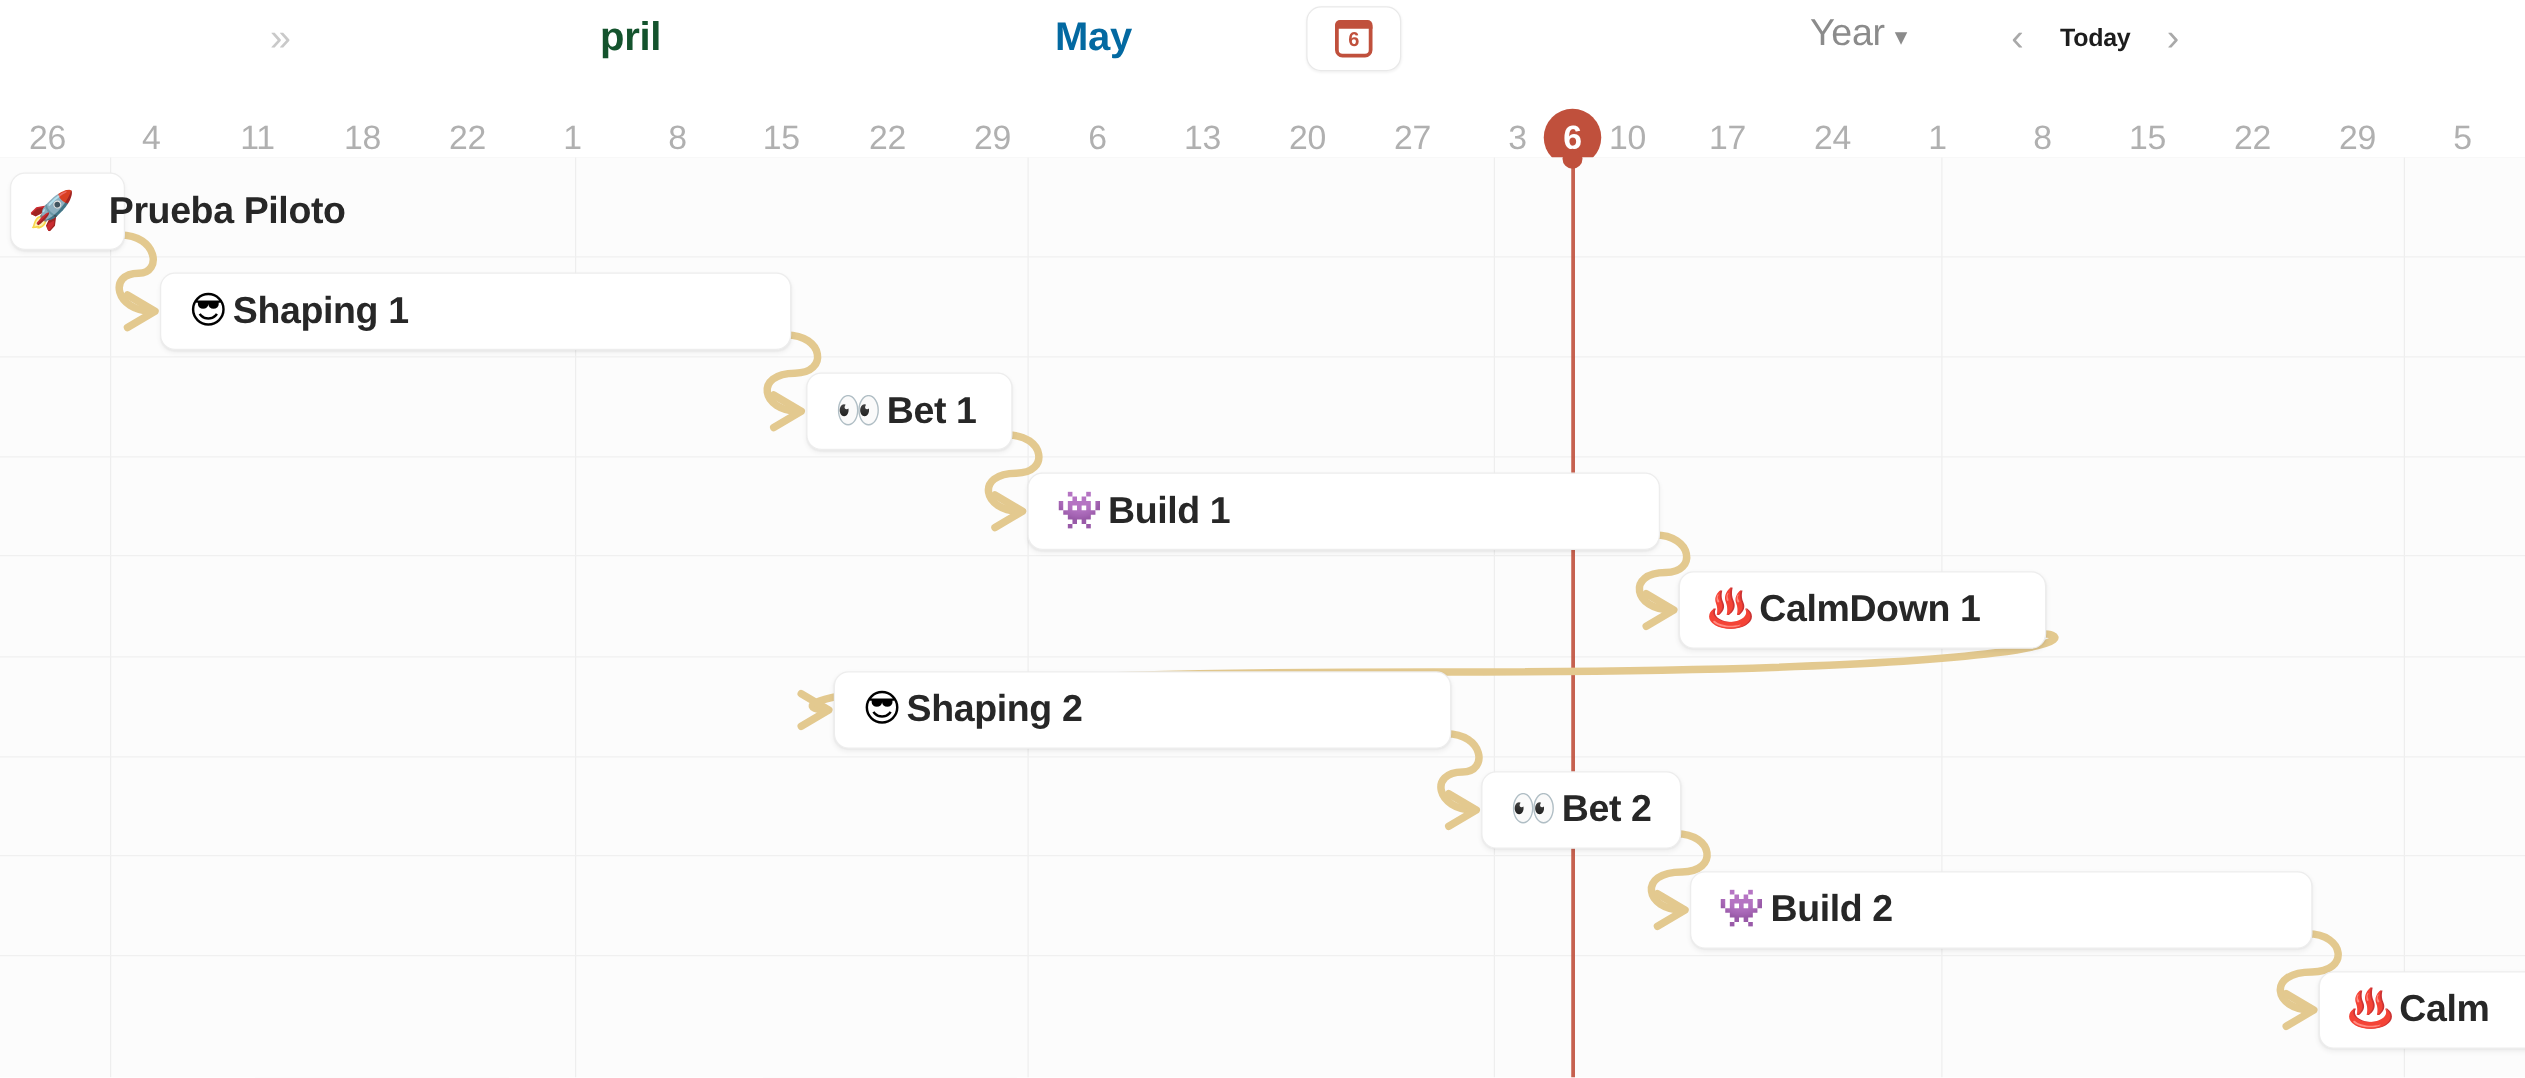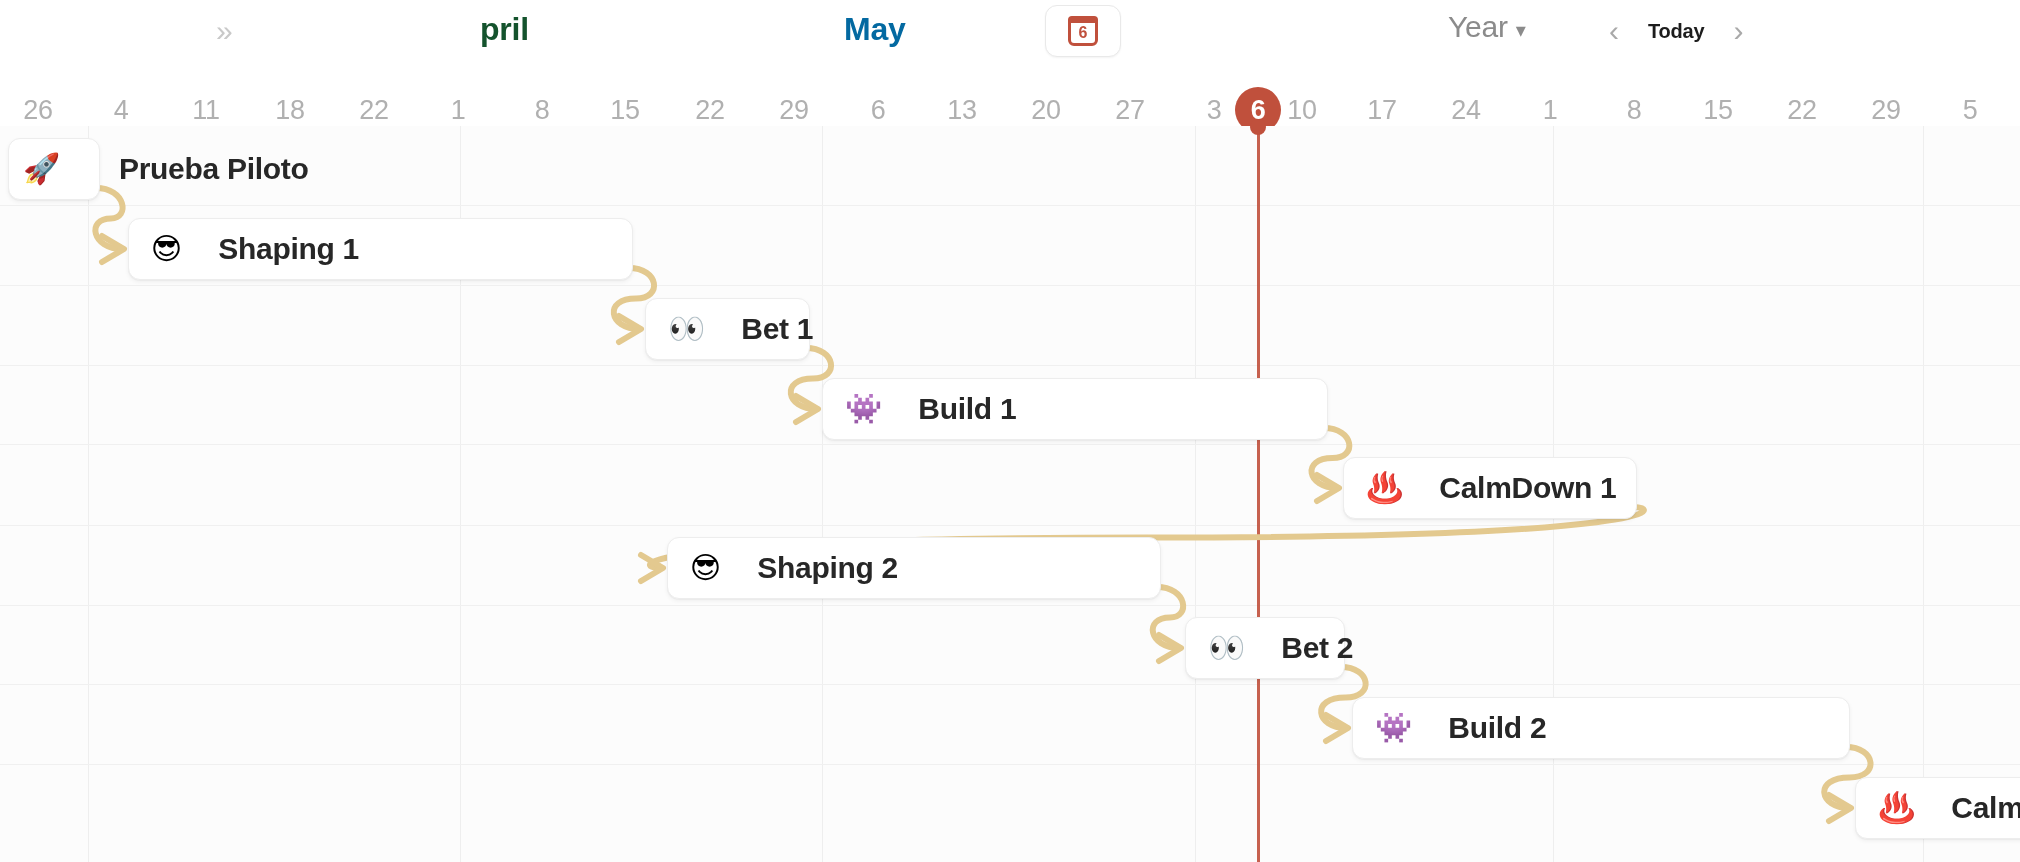--- a/index.html
+++ b/index.html
@@ -108,21 +108,21 @@
     height:62px;
     padding-left:22px;
     cursor:pointer;
   }
   .card .emo {
     font-size:30px; line-height:1; flex:0 0 auto;
     font-family:"DejaVu Sans", sans-serif;
   }
   .card .ttl {
     font-size:30px; font-weight:700; color:#272727; letter-spacing:-0.3px;
-    margin-left:36px; white-space:nowrap; flex:0 0 auto;
+    margin-left:4px; white-space:nowrap; flex:0 0 auto;
   }
   .card.narrow { padding-left:14px; }
   .card.narrow .ttl { position:absolute; left:74px; }
 
   svg.conn { position:absolute; left:0; top:126px; width:2020px; height:736px; pointer-events:none; }
 </style>
 </head>
 <body>
 
 <div id="root">

